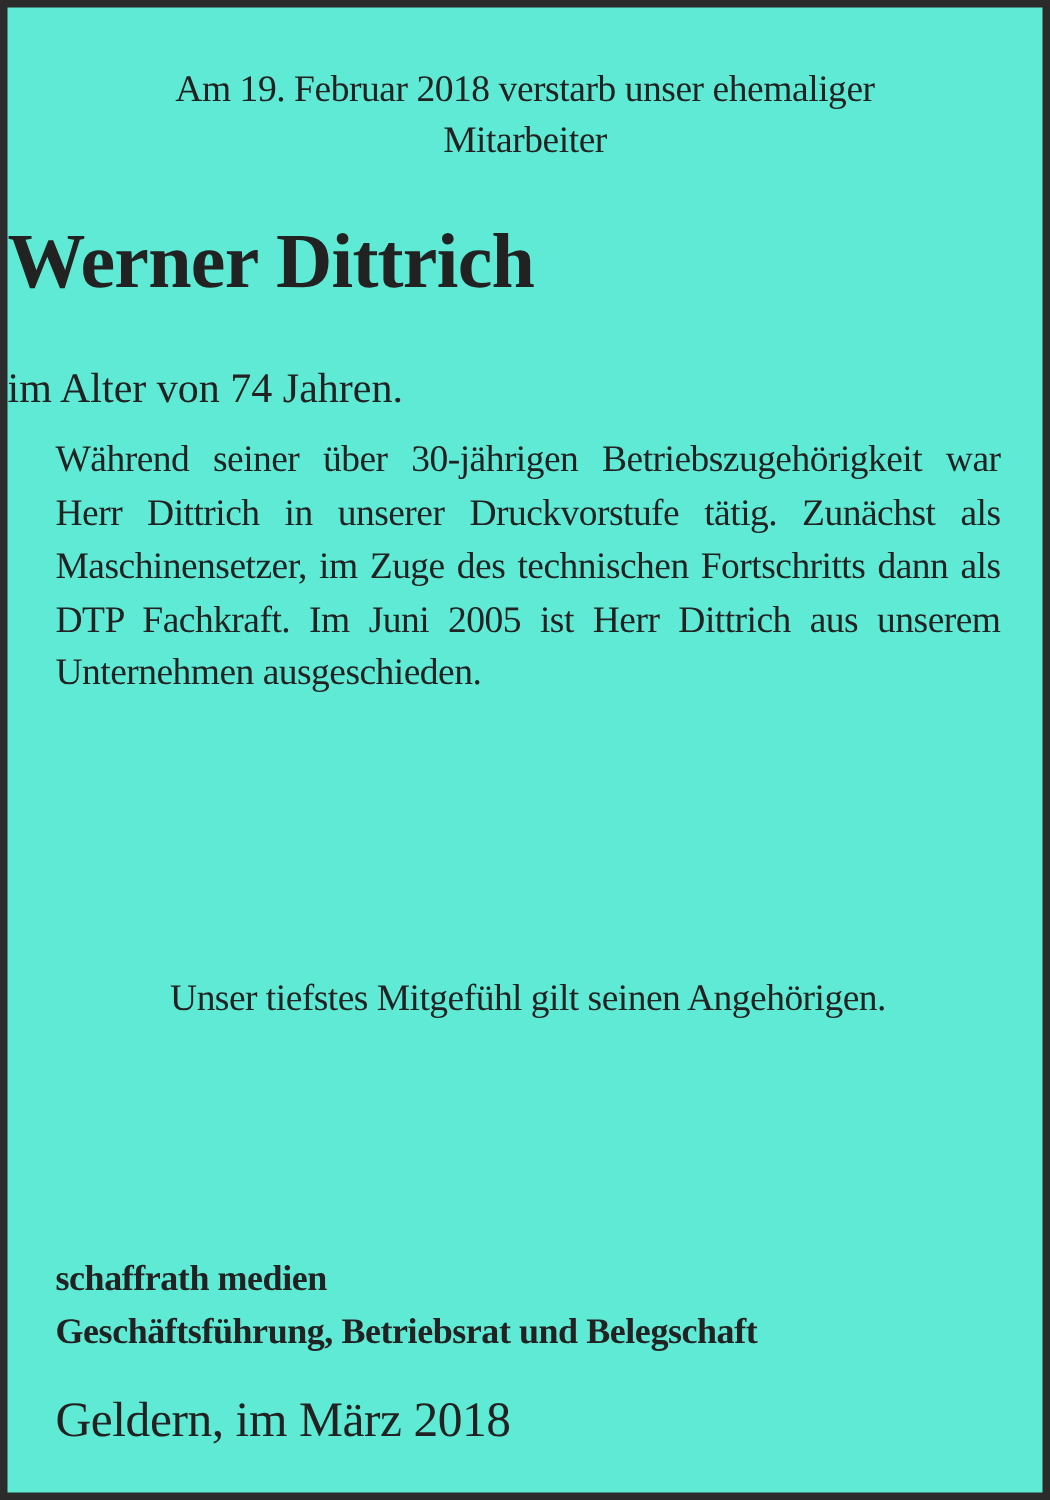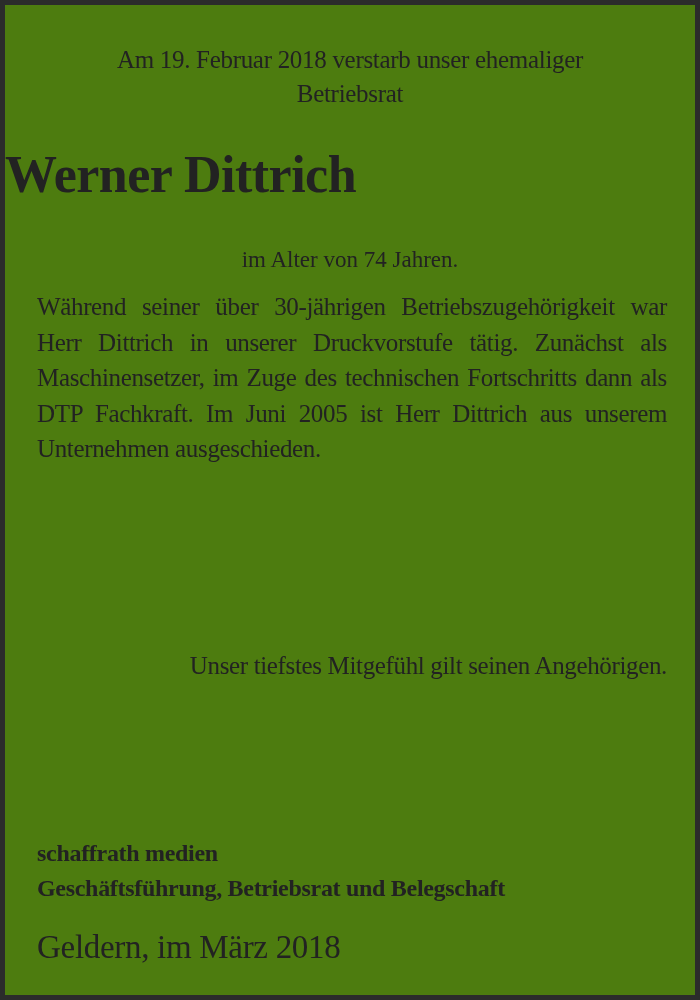--- a/index.html
+++ b/index.html
@@ -20,21 +20,21 @@
       box-sizing: border-box;
       border: 5px solid #2b2b2b;
       border-right-width: 5px;
       background: #2b2b2b;
     }
     .page {
       position: absolute;
       left: 5px; top: 5px;
       width: 690px;
       height: 990px;
-      background: #4d7c0f;
+      background: #5eead4;
       color: #222222;
       font-family: "Liberation Serif", "DejaVu Serif", serif;
     }
     .intro {
       position: absolute;
       left: 0; right: 0;
       top: 38px;
       text-align: center;
       font-size: 25px;
       line-height: 34px;
@@ -47,22 +47,21 @@
       text-align: left;
       font-size: 52px;
       font-weight: bold;
       line-height: 70px;
       letter-spacing: -0.5px;
     }
     .age {
       position: absolute;
       left: 0; right: 0;
       top: 238px;
-      text-align: center;
-      font-size: 23px;
+      font-size: 28px;
       line-height: 34px;
     }
     .body-text {
       position: absolute;
       left: 32px;
       width: 630px;
       font-size: 25px;
       line-height: 35.6px;
       text-align: justify;
       letter-spacing: -0.35px;
@@ -95,31 +94,31 @@
   </style>
 </head>
 <body>
 
 <div class="frame"></div>
 
 <div class="page">
 
   <div class="intro">
     <span class="line">Am 19. Februar 2018 verstarb unser ehemaliger</span>
-    <span class="line">Betriebsrat</span>
+    <span class="line">Mitarbeiter</span>
   </div>
 
   <div class="name">Werner Dittrich</div>
 
   <div class="age">im Alter von 74 Jahren.</div>
 
   <p class="body-text p1" style="text-align-last:left; hyphens:manual;">Während seiner über 30-jährigen Betriebszugehörigkeit war Herr Dittrich in unserer Druckvorstufe tätig. Zunächst als Maschinensetzer, im Zuge des technischen Fortschritts dann als DTP Fachkraft. Im Juni 2005 ist Herr Dittrich aus unserem Unternehmen ausgeschieden.</p>
 
 
-  <p class="body-text p3" style="text-align:right;">Unser tiefstes Mitgefühl gilt seinen Angehörigen.</p>
+  <p class="body-text p3" style="text-align:center;">Unser tiefstes Mitgefühl gilt seinen Angehörigen.</p>
 
 
   <div class="signature">
     <span class="line">schaffrath medien</span>
     <span class="line">Geschäftsführung, Betriebsrat und Belegschaft</span>
   </div>
 
   <div class="place-date">Geldern, im März 2018</div>
 
 </div>

